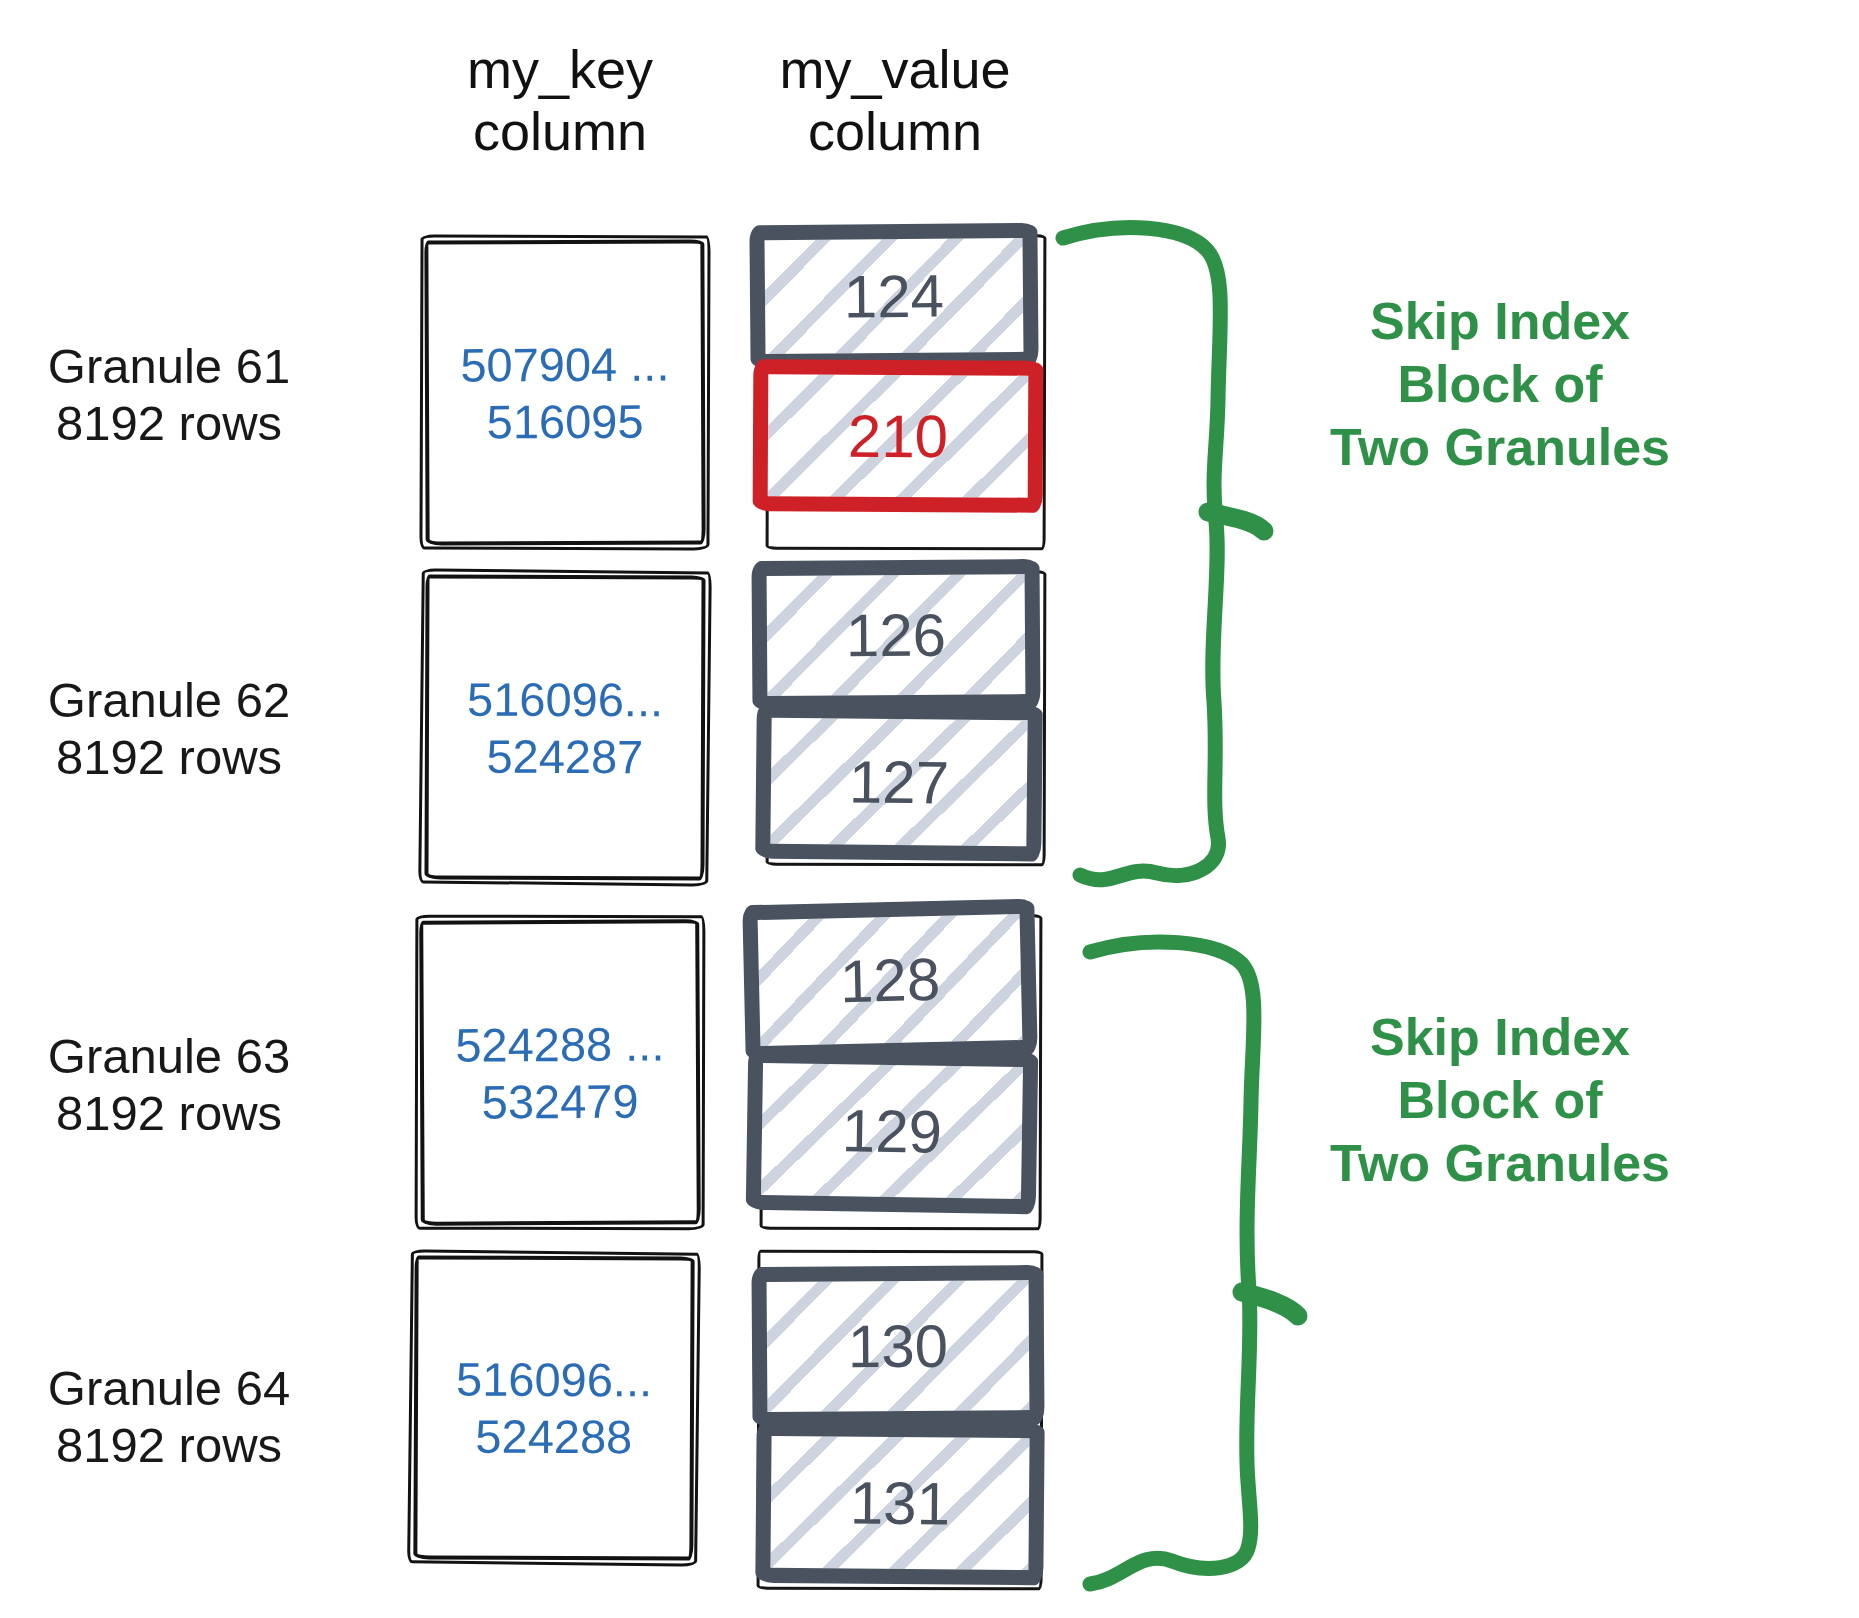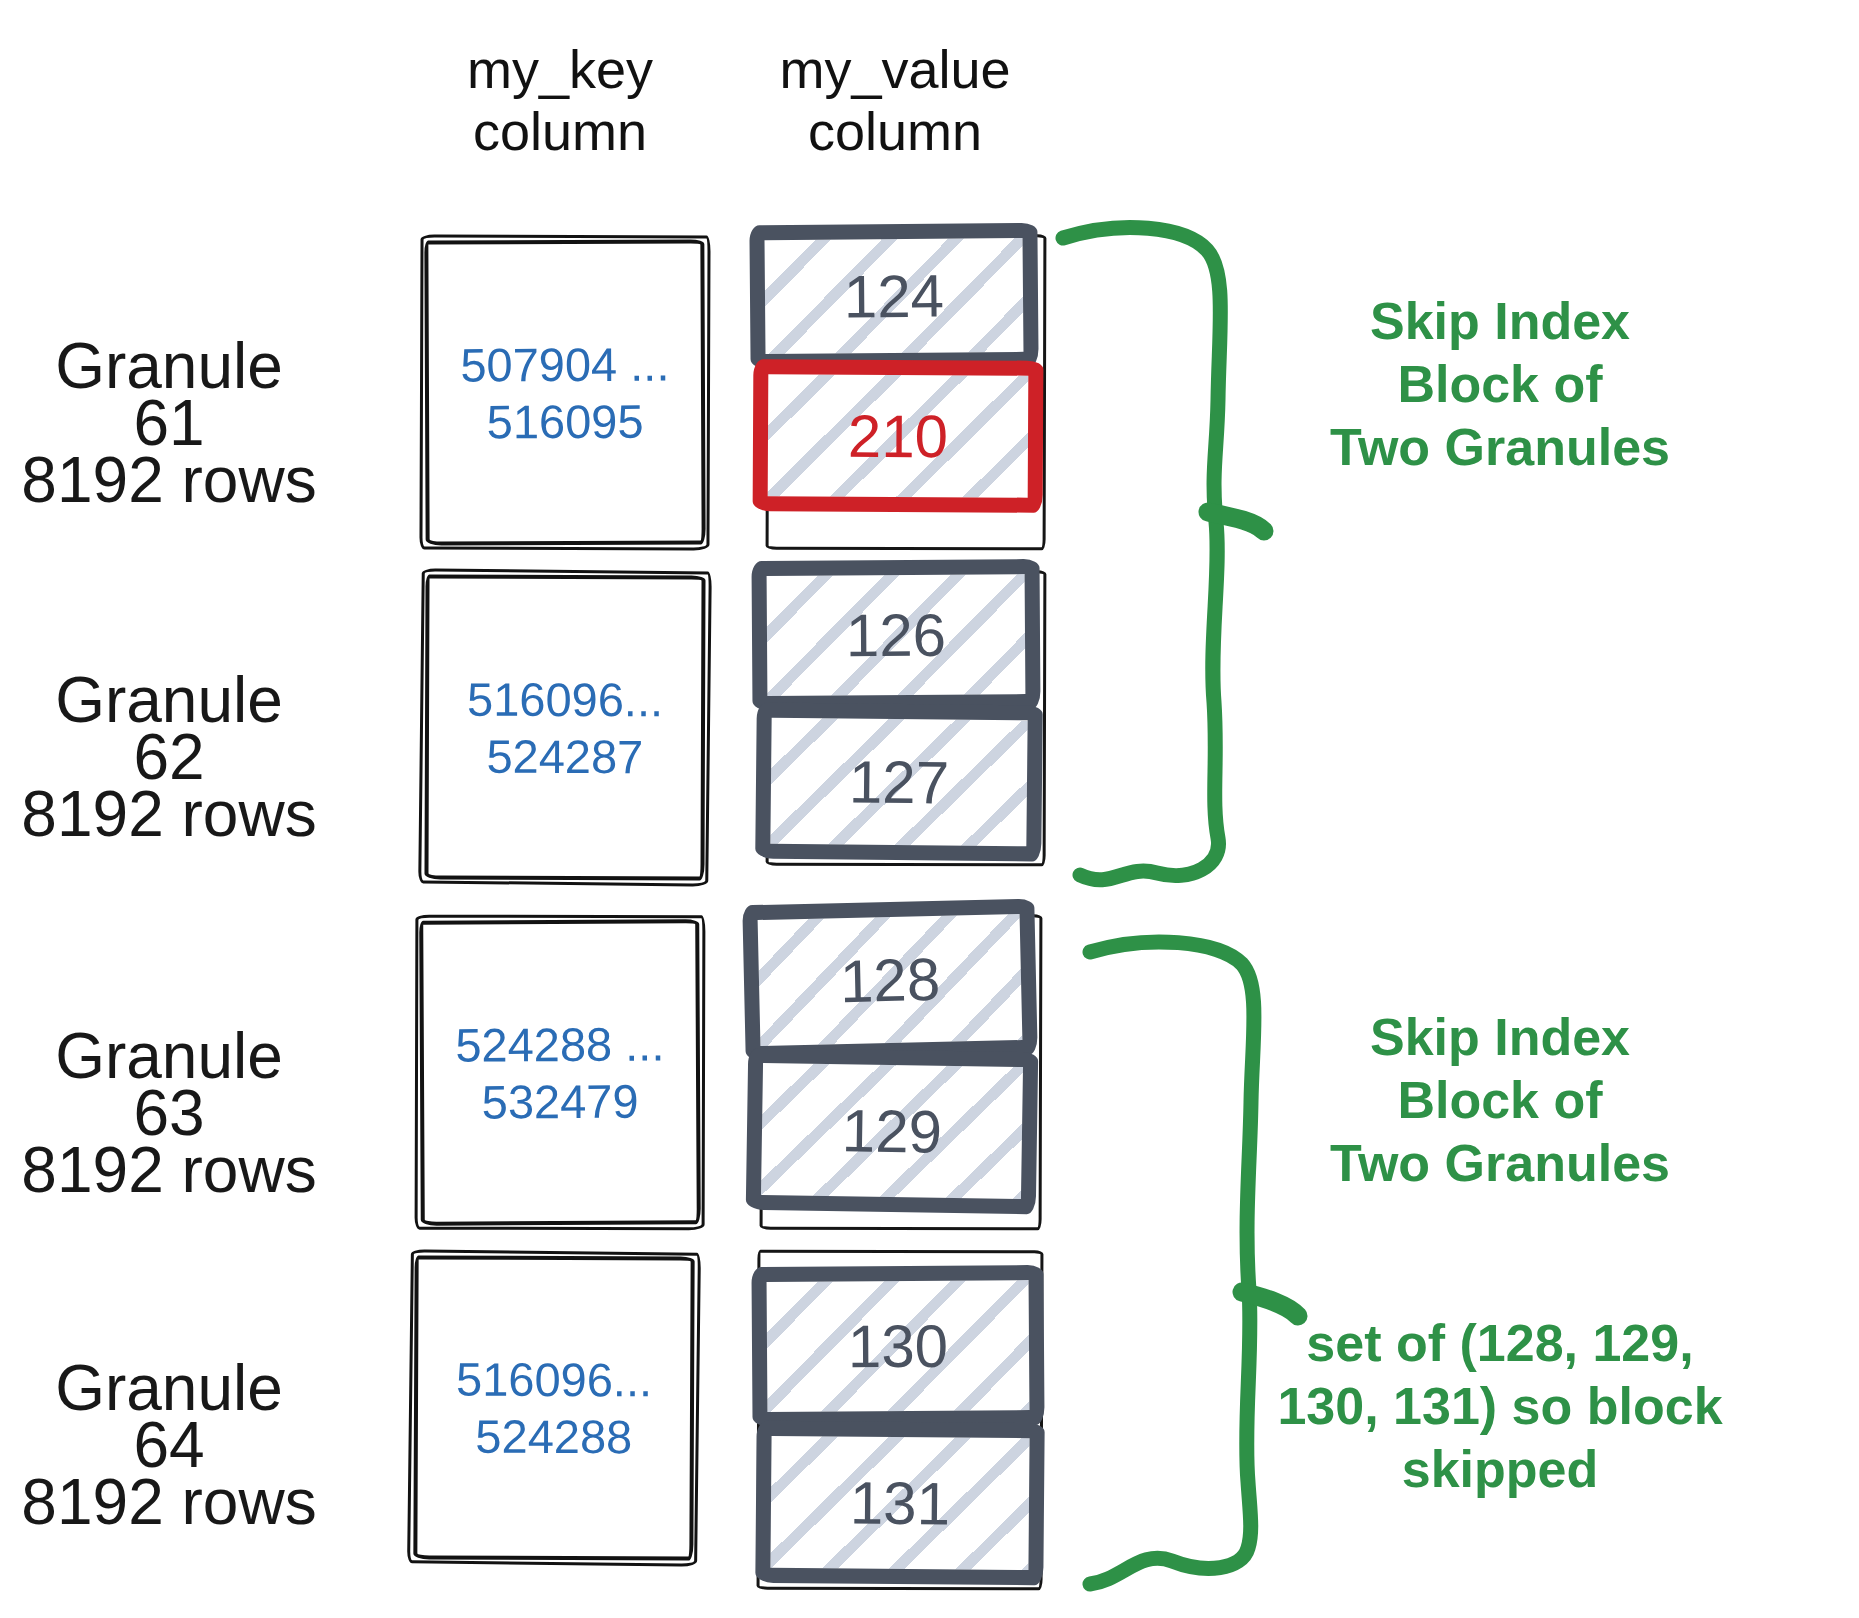--- a/index.html
+++ b/index.html
@@ -6,21 +6,21 @@
     --green:#2e9147; --blue:#2a6cb5; --slate:#4a5260; --red:#ce2127;
     --hatch:#cdd4e0; --ink:#121212;
   }
   html,body{margin:0;padding:0;background:#ffffff;}
   .canvas{
     position:relative; width:1859px; height:1618px; background:#fff;
     font-family:"Liberation Sans", sans-serif; color:var(--ink); overflow:hidden;
   }
   .txt{white-space:pre-line; text-align:center; position:absolute;}
   .hdr{font-size:54px; line-height:62px; color:#111;}
-  .glabel{font-size:64px; line-height:57px; color:#181818; text-align:center;}
+  .glabel{font-size:49px; line-height:57px; color:#181818; text-align:center;}
   
   .keybox{
     position:absolute; box-sizing:border-box; border:4px solid var(--ink);
     border-radius:4px 14px 5px 16px / 12px 5px 16px 6px;
     display:flex; align-items:center; justify-content:center; background:#fff;
   }
   .keybox::after{
     content:""; position:absolute; inset:-9px; pointer-events:none;
     border:3px solid var(--ink);
     border-radius:14px 4px 16px 5px / 5px 16px 6px 12px;
@@ -138,17 +138,14 @@
       C 1140 1549, 1122 1580, 1090 1584"></path>
     <path style="stroke-width:19" d="M 1242 1292 C 1266 1298, 1288 1305, 1298 1316"></path>
   </svg>
 
   <div class="txt annot" style="left:1245px; top:290px; width:510px;">Skip Index
 Block of
 Two Granules</div>
   <div class="txt annot" style="left:1245px; top:1006px; width:510px;">Skip Index
 Block of
 Two Granules</div>
-  <div class="txt annot" style="left:1165px; top:1312px; width:670px;">set of (128, 129,
-130, 131) so block
-skipped</div>
 
 </div>
 
 </body></html>

